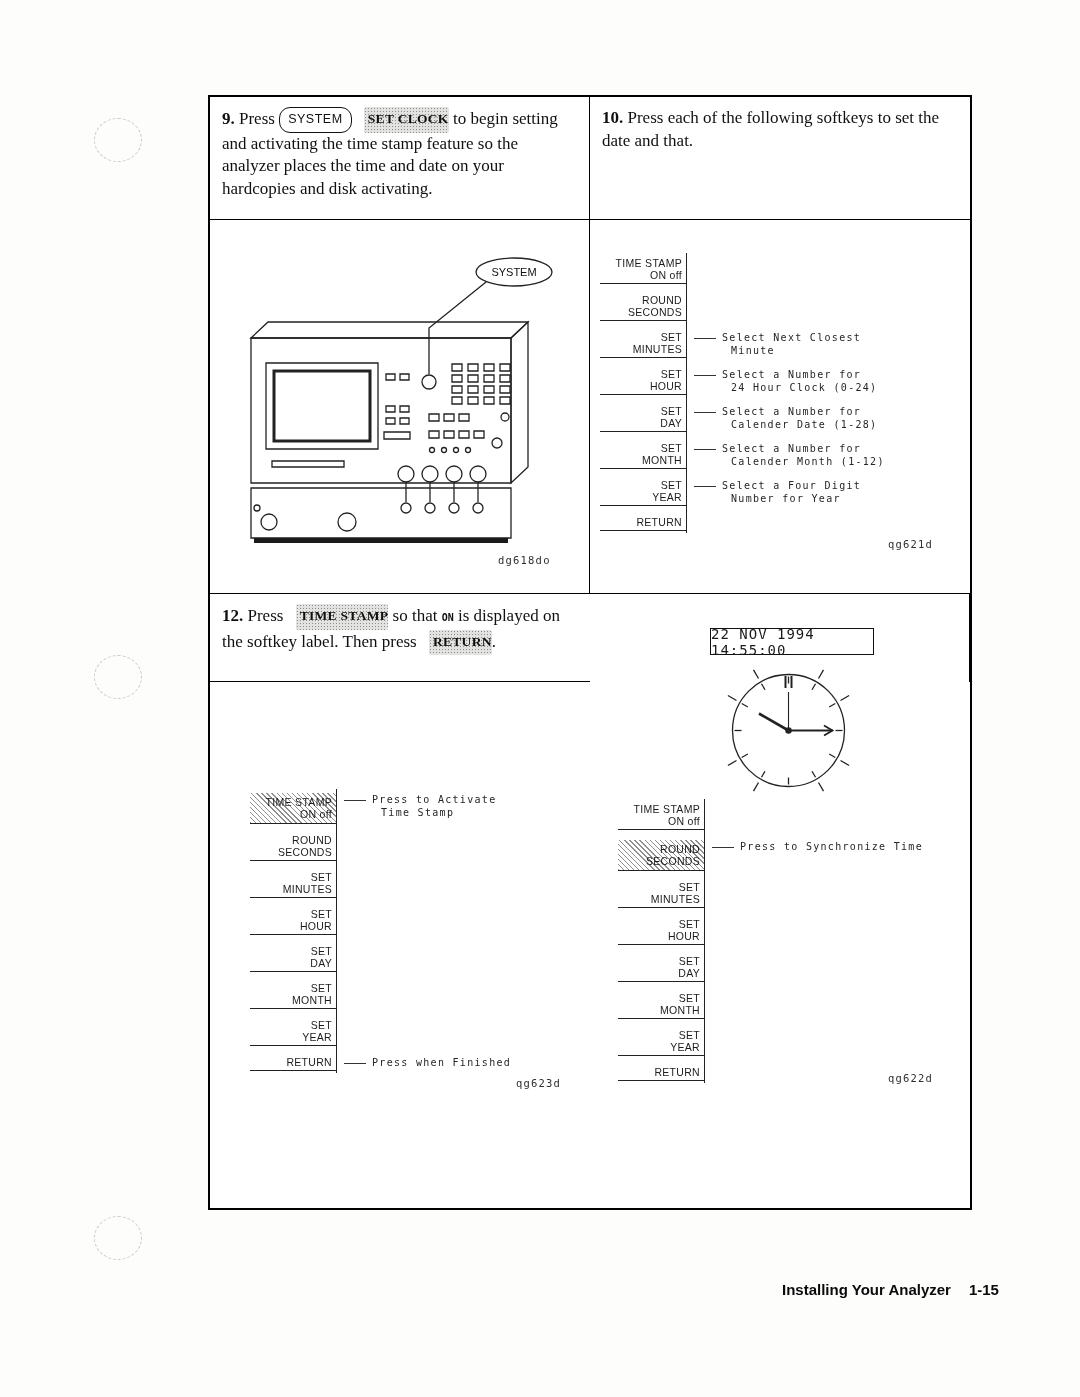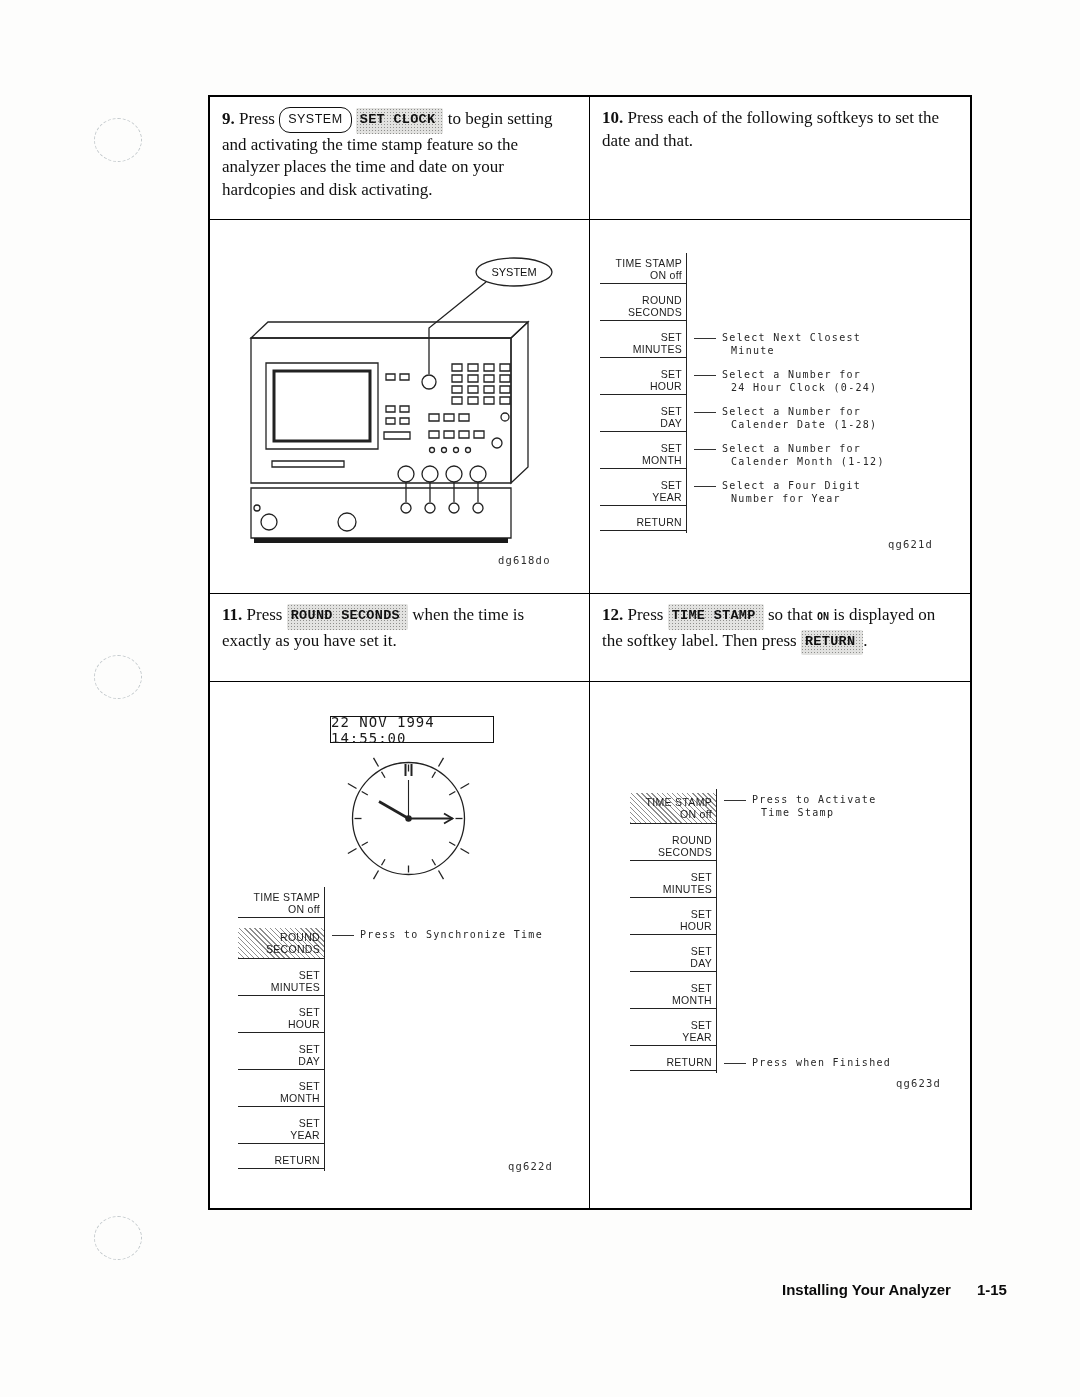--- a/index.html
+++ b/index.html
@@ -30,25 +30,25 @@
   .cell.text{padding:8px 12px 0 12px;}
 
   .step{font-size:17px;line-height:22.5px;color:#101010;}
   .step-num{font-weight:bold;}
   .hardkey{
     display:inline-block;border:1.6px solid #111;border-radius:11px;
     padding:0 8px 1px 8px;font-family:"Liberation Sans",sans-serif;
     font-size:12.5px;letter-spacing:.5px;vertical-align:1px;
   }
   .sk-inline{
-    display:inline-block;font-family:Liberation Mono, monospace;font-weight:bold;
-    font-size:13.5px;letter-spacing:.3px;padding:1px 8px 2px 4px;border-radius:2px;
+    display:inline-block;font-family:Liberation Serif, serif;font-weight:bold;
+    font-size:13.5px;letter-spacing:.3px;padding:1px 0 2px 4px;border-radius:2px;
     background-color:#e2e2e0;
     background-image:radial-gradient(#8e8e8c .65px,transparent .75px);
-    background-size:3px 3px;vertical-align:1px;
+    background-size:3px 3px;vertical-align:1px;margin-left:8px;
   }
   .kbd-on{font-family:"DejaVu Sans Mono",monospace;font-weight:bold;font-size:10px;}
 
   
   .sk-menu{position:absolute;width:86px;border-right:1.4px solid #222;padding-top:4px;padding-bottom:2px;}
   .sk-item{position:relative;margin-bottom:10px;}
   .sk-item:last-child{margin-top:4px;margin-bottom:0;}
   .sk-label{
     text-align:right;font-family:"Liberation Sans",sans-serif;
     font-size:10.5px;line-height:12px;letter-spacing:.3px;color:#1c1c1c;
@@ -76,21 +76,21 @@
   .ts-box{
     position:absolute;left:120px;top:34px;width:162px;height:25px;
     border:1.6px solid #111;display:flex;align-items:center;justify-content:center;
     font-family:"DejaVu Sans Mono",monospace;font-size:14px;letter-spacing:1px;color:#1a1a1a;
   }
 
   svg{position:absolute;}
   svg line,svg rect,svg circle,svg ellipse,svg polygon,svg polyline,svg path{vector-effect:non-scaling-stroke;}
 
   .footer{
-    position:absolute;left:782px;top:1281px;display:flex;gap:26px;
+    position:absolute;left:782px;top:1281px;display:flex;gap:18px;
     font-family:"Liberation Sans",sans-serif;font-weight:bold;font-size:15px;color:#0a0a0a;
   }
 </style>
 </head>
 <body>
 
 <div class="hole" id="hole1"></div>
 <div class="hole" id="hole2"></div>
 <div class="hole" id="hole3"></div>
 
@@ -239,28 +239,20 @@
             <div class="n1">Number for Year</div>
           </div>
         </div>
         <div class="sk-item">
           <div class="sk-label">RETURN</div>
         </div>
       </div>
     <div class="fig-caption" style="left:298px;top:318px;">qg621d</div>
   </div>
 
-  <div class="cell br bb text">
-    <p class="step" style="margin:2px 0 0 0;">
-      <span class="step-num">11.</span>
-      <span>Press</span>
-      <span class="sk-inline">ROUND SECONDS</span>
-      <span>when the time is exactly as you have set it.</span>
-    </p>
-  </div>
 
   <div class="cell bb text">
     <p class="step" style="margin:2px 0 0 0;">
       <span class="step-num">12.</span>
       <span>Press</span>
       <span class="sk-inline">TIME STAMP</span>
       <span>so that</span>
       <span class="kbd-on">ON</span>
       <span>is displayed on the softkey label. Then press</span>
       <span class="sk-inline">RETURN</span><span>.</span>

